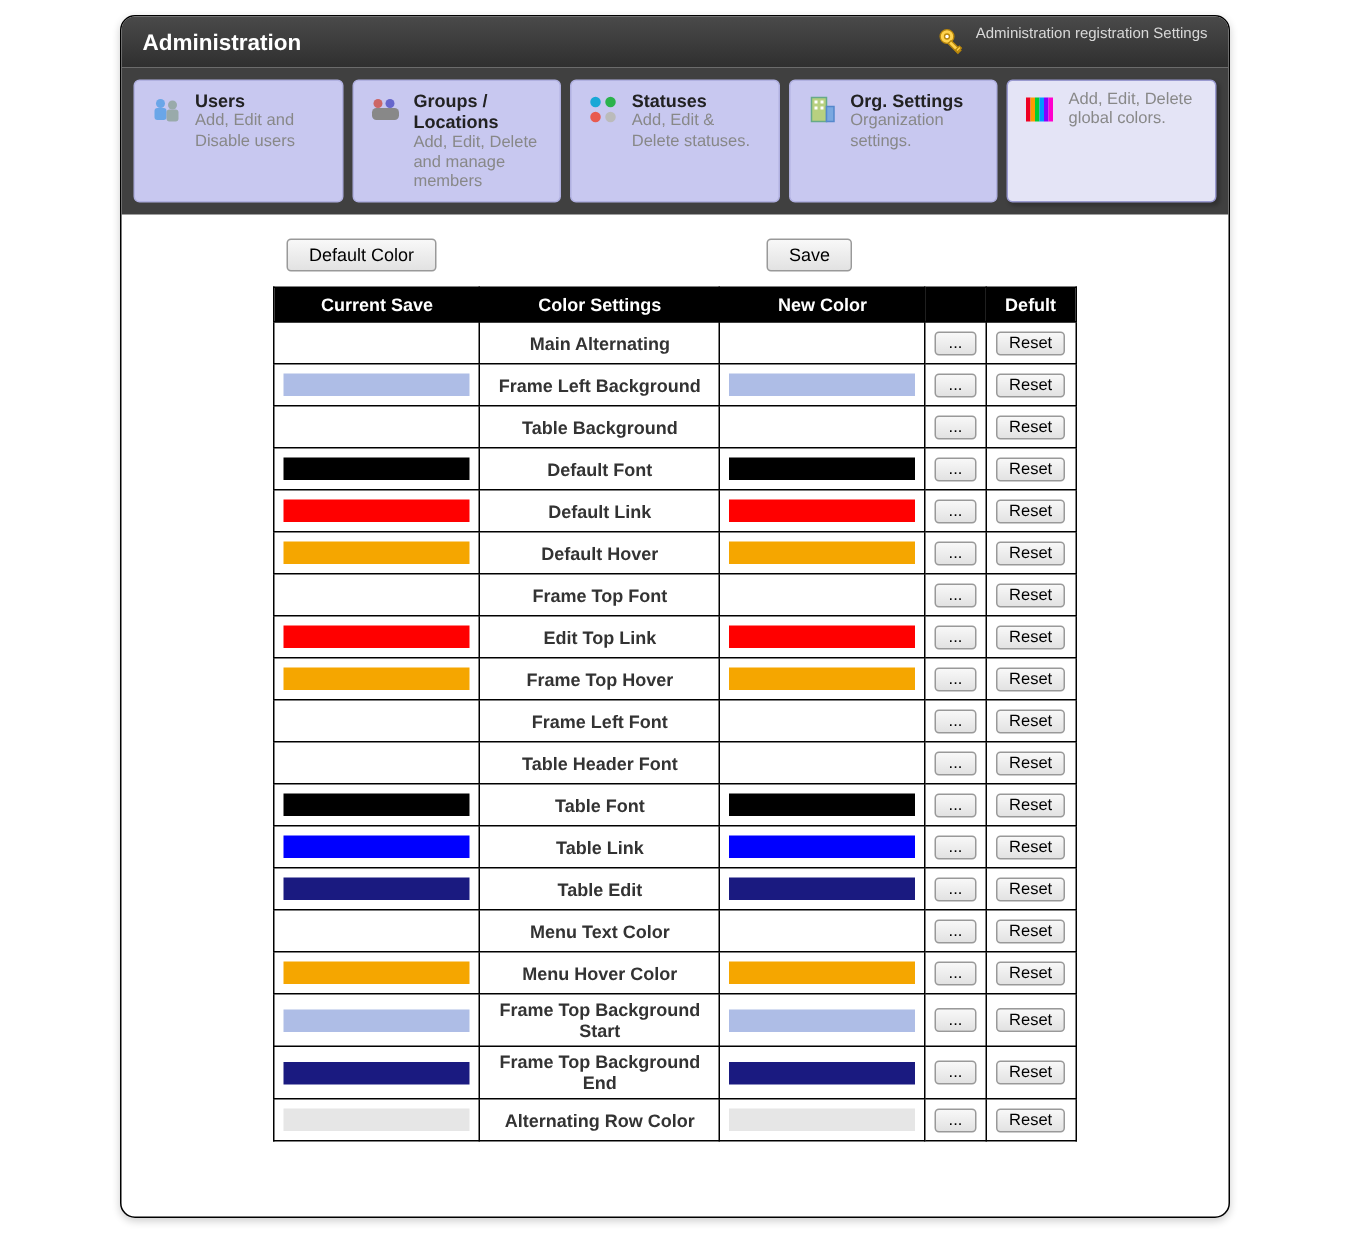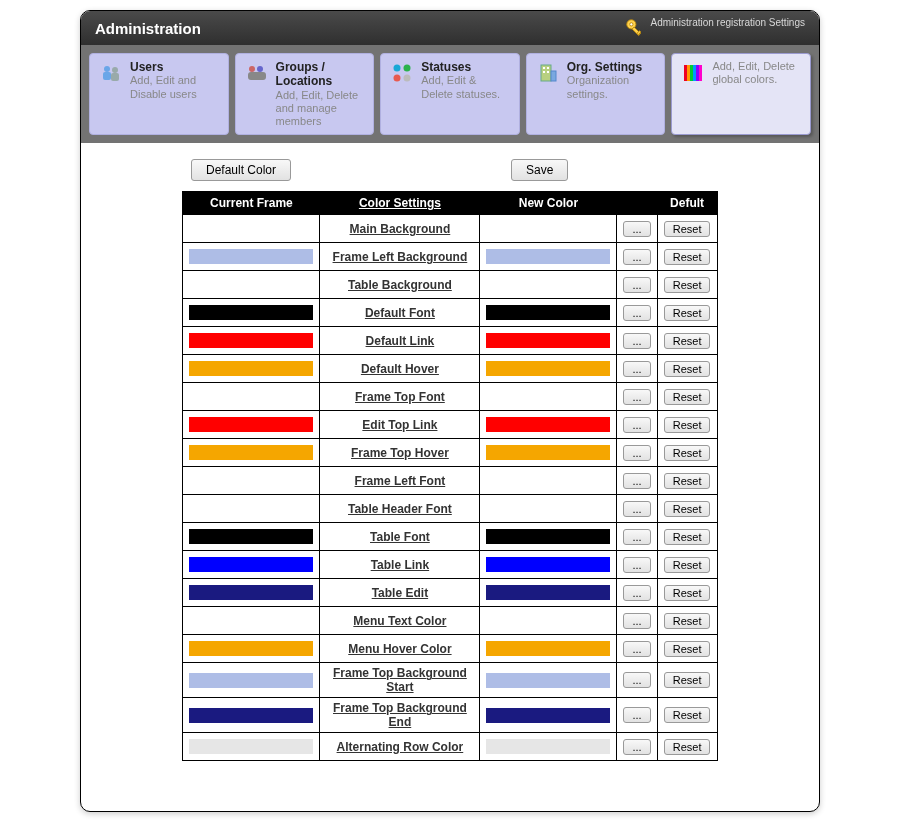--- a/index.html
+++ b/index.html
@@ -40,21 +40,21 @@
   }
   .key-icon {
     width: 22px; height: 22px;
     margin-right: 4px;
     fill: #ffcc33;
     stroke: #b8860b;
     stroke-width: 1;
   }
 
   .tabbar {
-    background: #737373;
+    background: #404040;
     padding: 8px 8px;
     display: flex;
     gap: 6px;
   }
   .tab {
     background: #c8c8f0;
     border: 1px solid #b0b0e0;
     border-radius: 4px;
     padding: 6px 8px;
     display: flex;
@@ -124,21 +124,21 @@
   }
   .color-table td {
     border: 1px solid #000;
     padding: 3px 6px;
     text-align: center;
     vertical-align: middle;
     height: 28px;
     font-size: 12px;
   }
   .col-cur, .col-new { width: 135px; }
-  .col-setting { width: 160px; font-weight: bold; text-decoration: underline; }
+  .col-setting { width: 160px; font-weight: bold; }
   .col-pick { width: 30px; }
   .col-reset { width: 60px; margin-top: 28px; }
   .swatch {
     display: block;
     width: 124px;
     height: 15px;
     margin: 0 auto;
     border: none;
   }
 
@@ -247,31 +247,31 @@
   <div class="content">
 
     <div class="button-row">
       <button class="btn">Default Color</button>
       <button class="btn">Save</button>
     </div>
 
     <table class="color-table">
       <thead>
         <tr>
-          <th class="col-cur">Current Frame</th>
+          <th class="col-cur">Current Save</th>
           <th class="col-setting">Color Settings</th>
           <th class="col-new">New Color</th>
           <th class="col-pick"></th>
           <th class="col-reset">Defult</th>
         </tr>
       </thead>
       <tbody id="color-rows">
           <tr>
             <td class="col-cur"></td>
-            <td class="col-setting">Main Background</td>
+            <td class="col-setting">Main Alternating</td>
             <td class="col-new"></td>
             <td class="col-pick"><button class="btn btn-sm">...</button></td>
             <td class="col-reset"><button class="btn btn-sm">Reset</button></td>
           </tr>
           <tr>
             <td class="col-cur">
               <span class="swatch" style="background: rgb(174, 189, 230);"></span>
             </td>
             <td class="col-setting">Frame Left Background</td>
             <td class="col-new">

